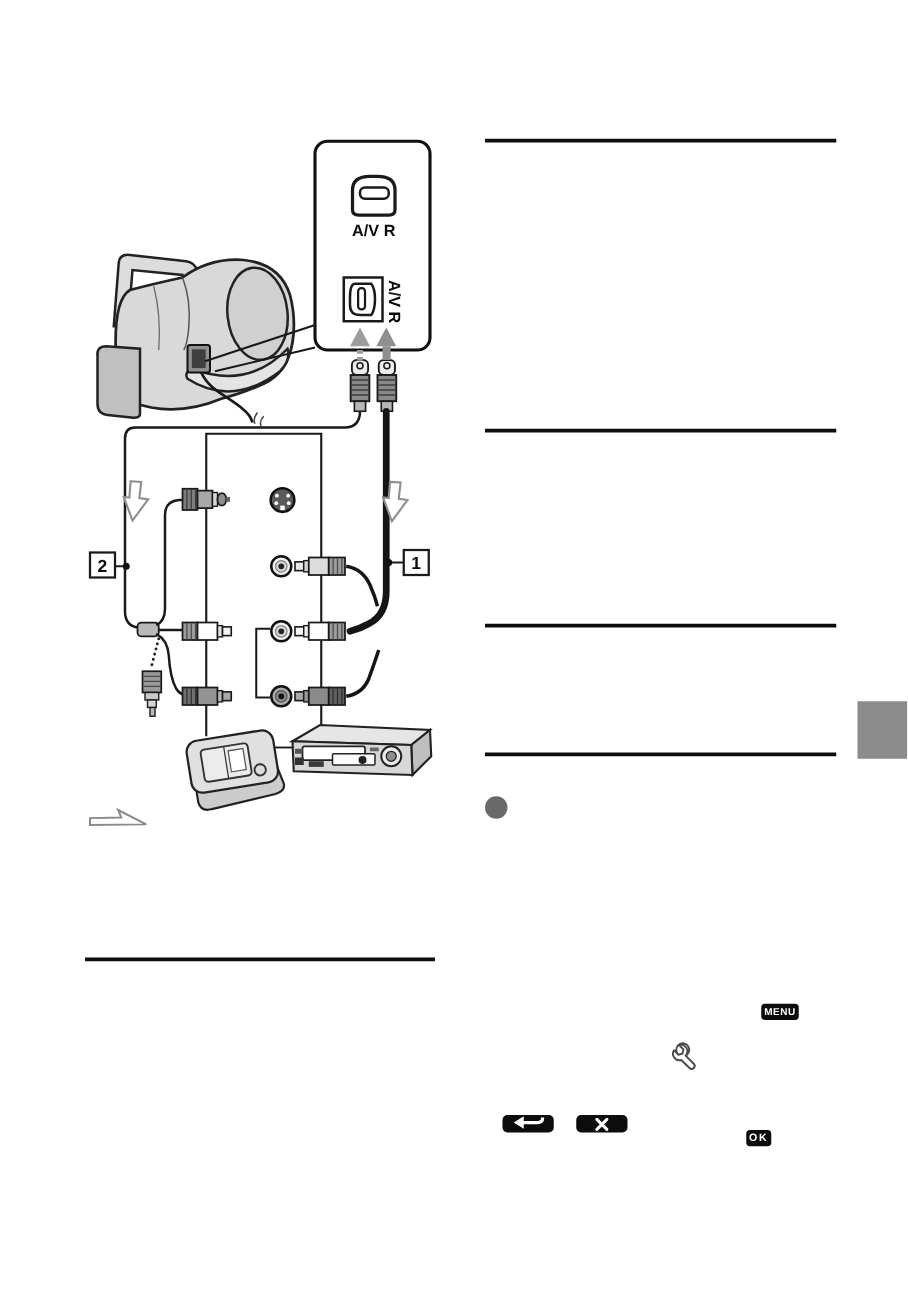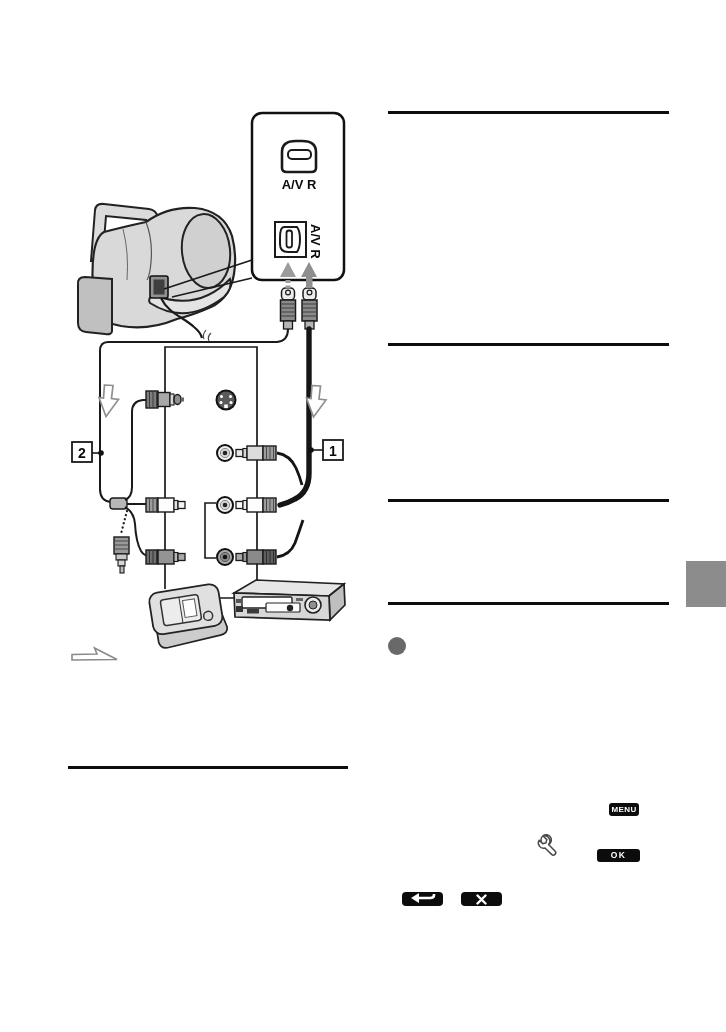--- a/index.html
+++ b/index.html
@@ -8,21 +8,21 @@
     font-family:"Liberation Sans","DejaVu Sans",sans-serif;
     border-radius:21px;
   }
   .rule{position:absolute;height:3px;background:#0d0d0d;}
   .btn{
     position:absolute;background:#0c0c0c;color:#ffffff;border-radius:3px;
     display:flex;align-items:center;justify-content:center;
     font-weight:bold;line-height:1;text-align:right;
   }
   #menu-btn{left:609px;top:803px;width:30px;height:13px;font-size:8px;letter-spacing:.4px;}
-  #ok-btn{left:597px;top:849px;width:43px;height:13px;font-size:8.5px;letter-spacing:1.5px;}
+  #ok-btn{left:597px;top:904px;width:20px;height:13px;font-size:8.5px;letter-spacing:1.5px;}
   #back-btn{left:402px;top:892px;width:41px;height:14px;border-radius:4px;}
   #close-btn{left:461px;top:892px;width:41px;height:14px;border-radius:4px;}
   #page-tab{position:absolute;left:686px;top:561px;width:40px;height:46px;background:#8c8c8c;}
   #step-bullet{position:absolute;left:388px;top:637px;width:18px;height:18px;border-radius:50%;background:#696969;}
   #wrench{position:absolute;left:536px;top:833px;width:26px;height:26px;}
   svg{display:block;}
   #diagram{position:absolute;left:0;top:0;}
   text{font-family:"Liberation Sans","DejaVu Sans",sans-serif;}
 </style>
 </head>

